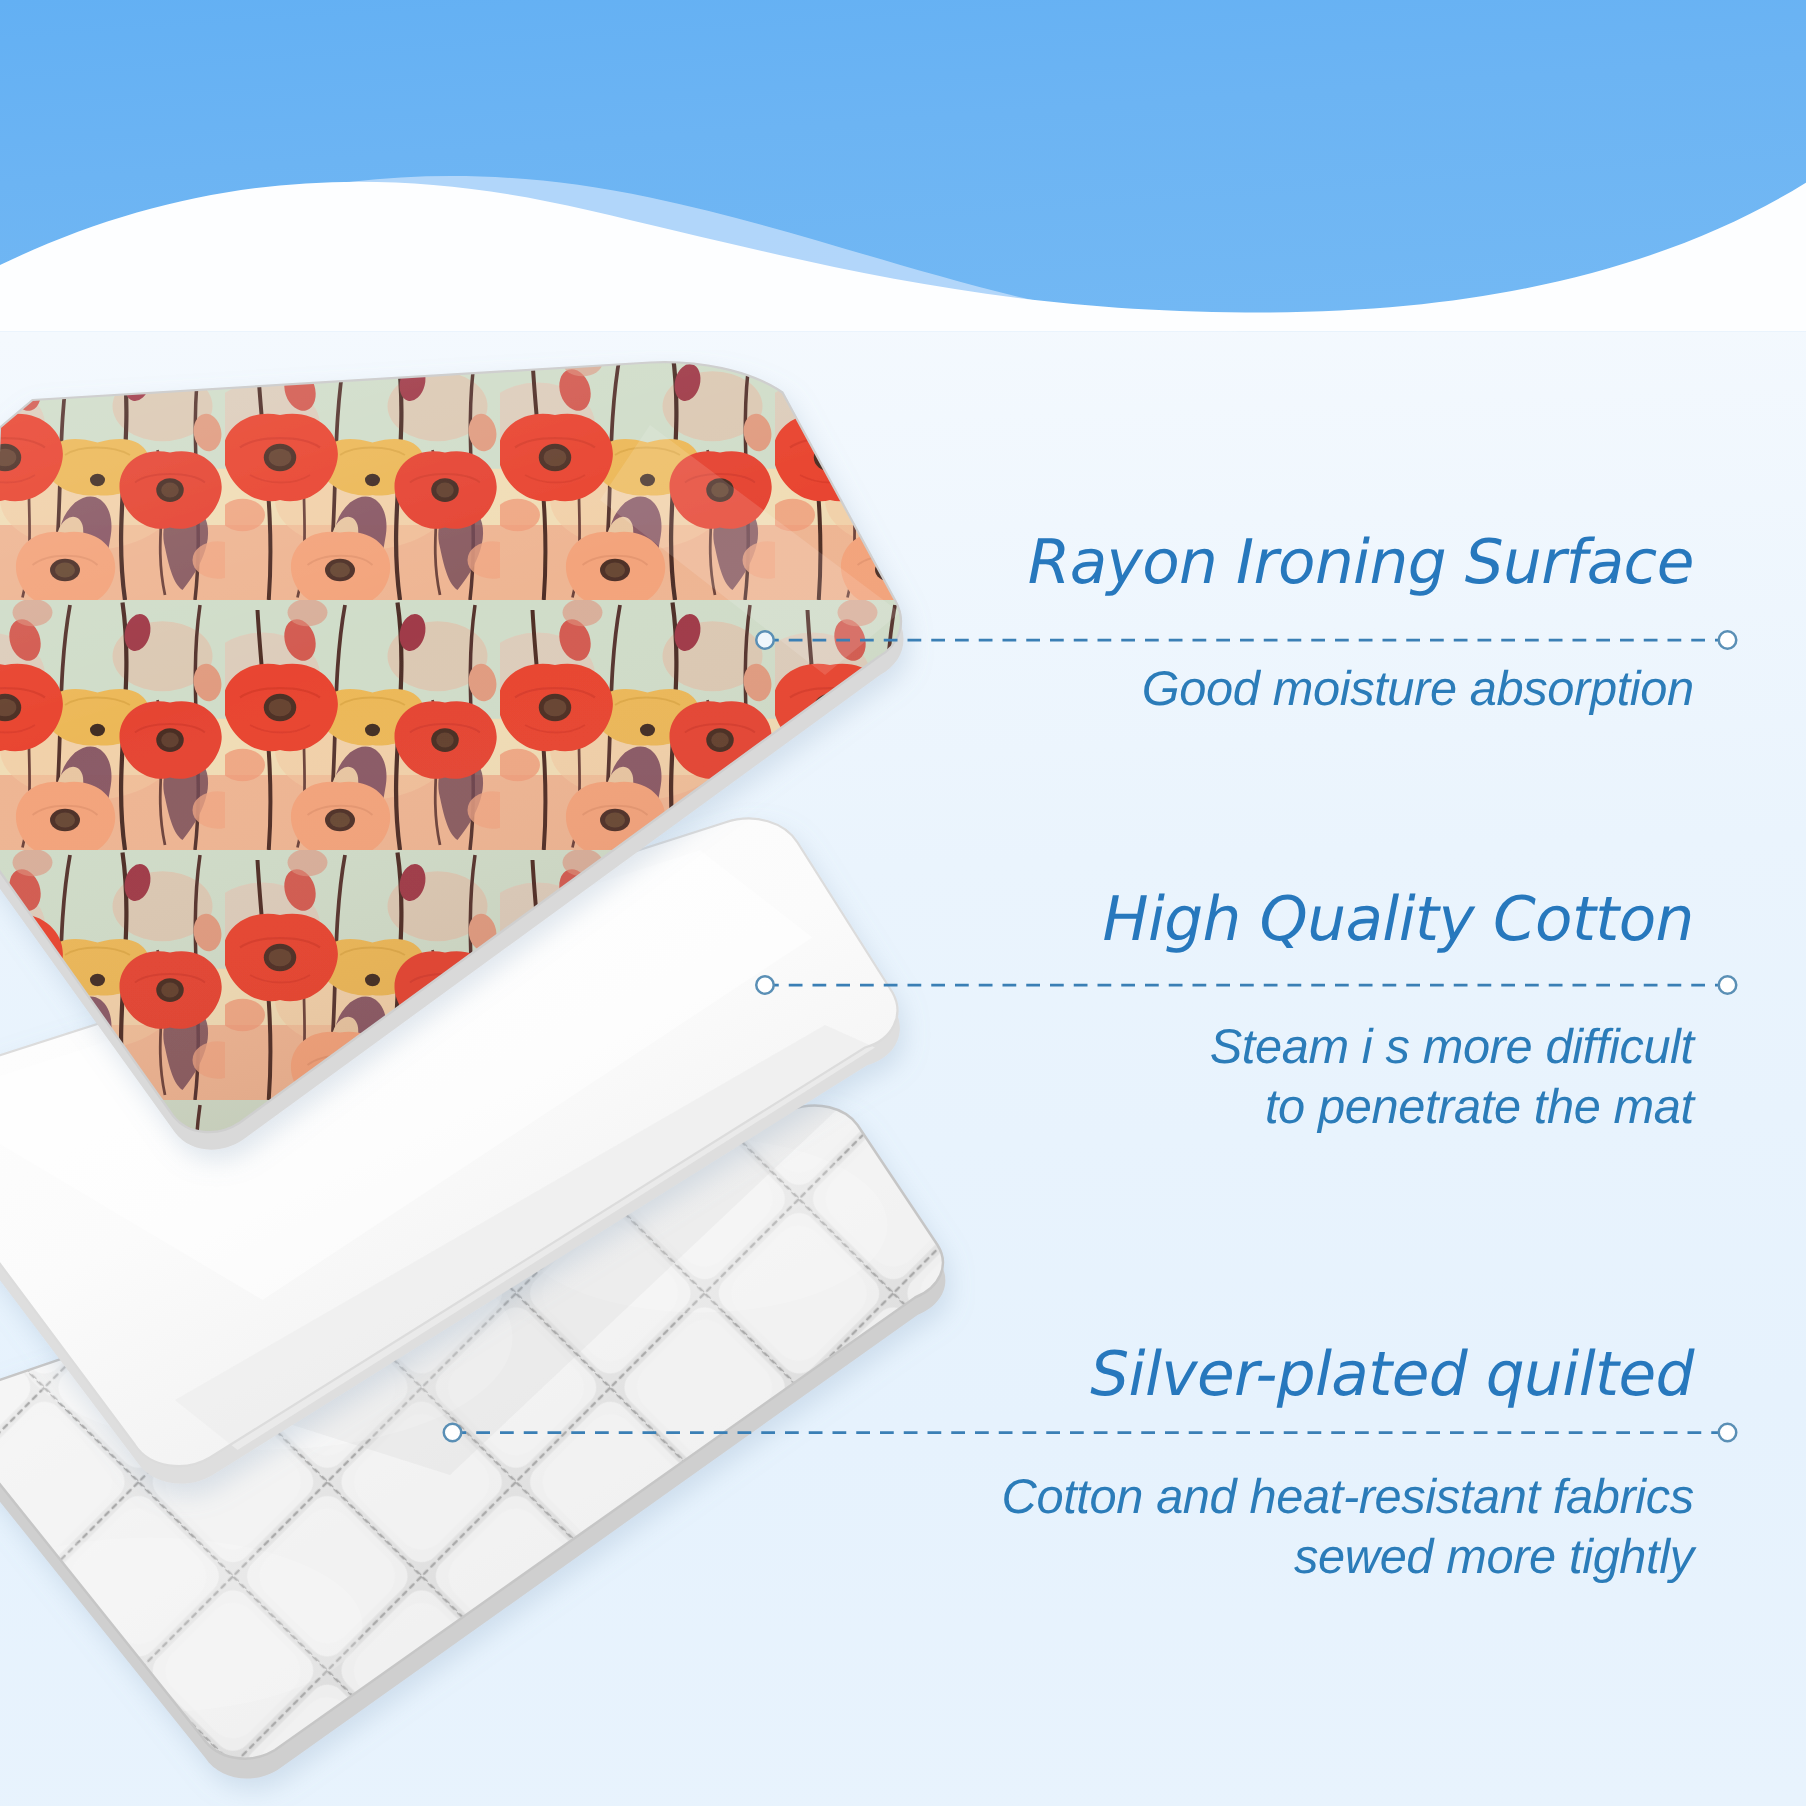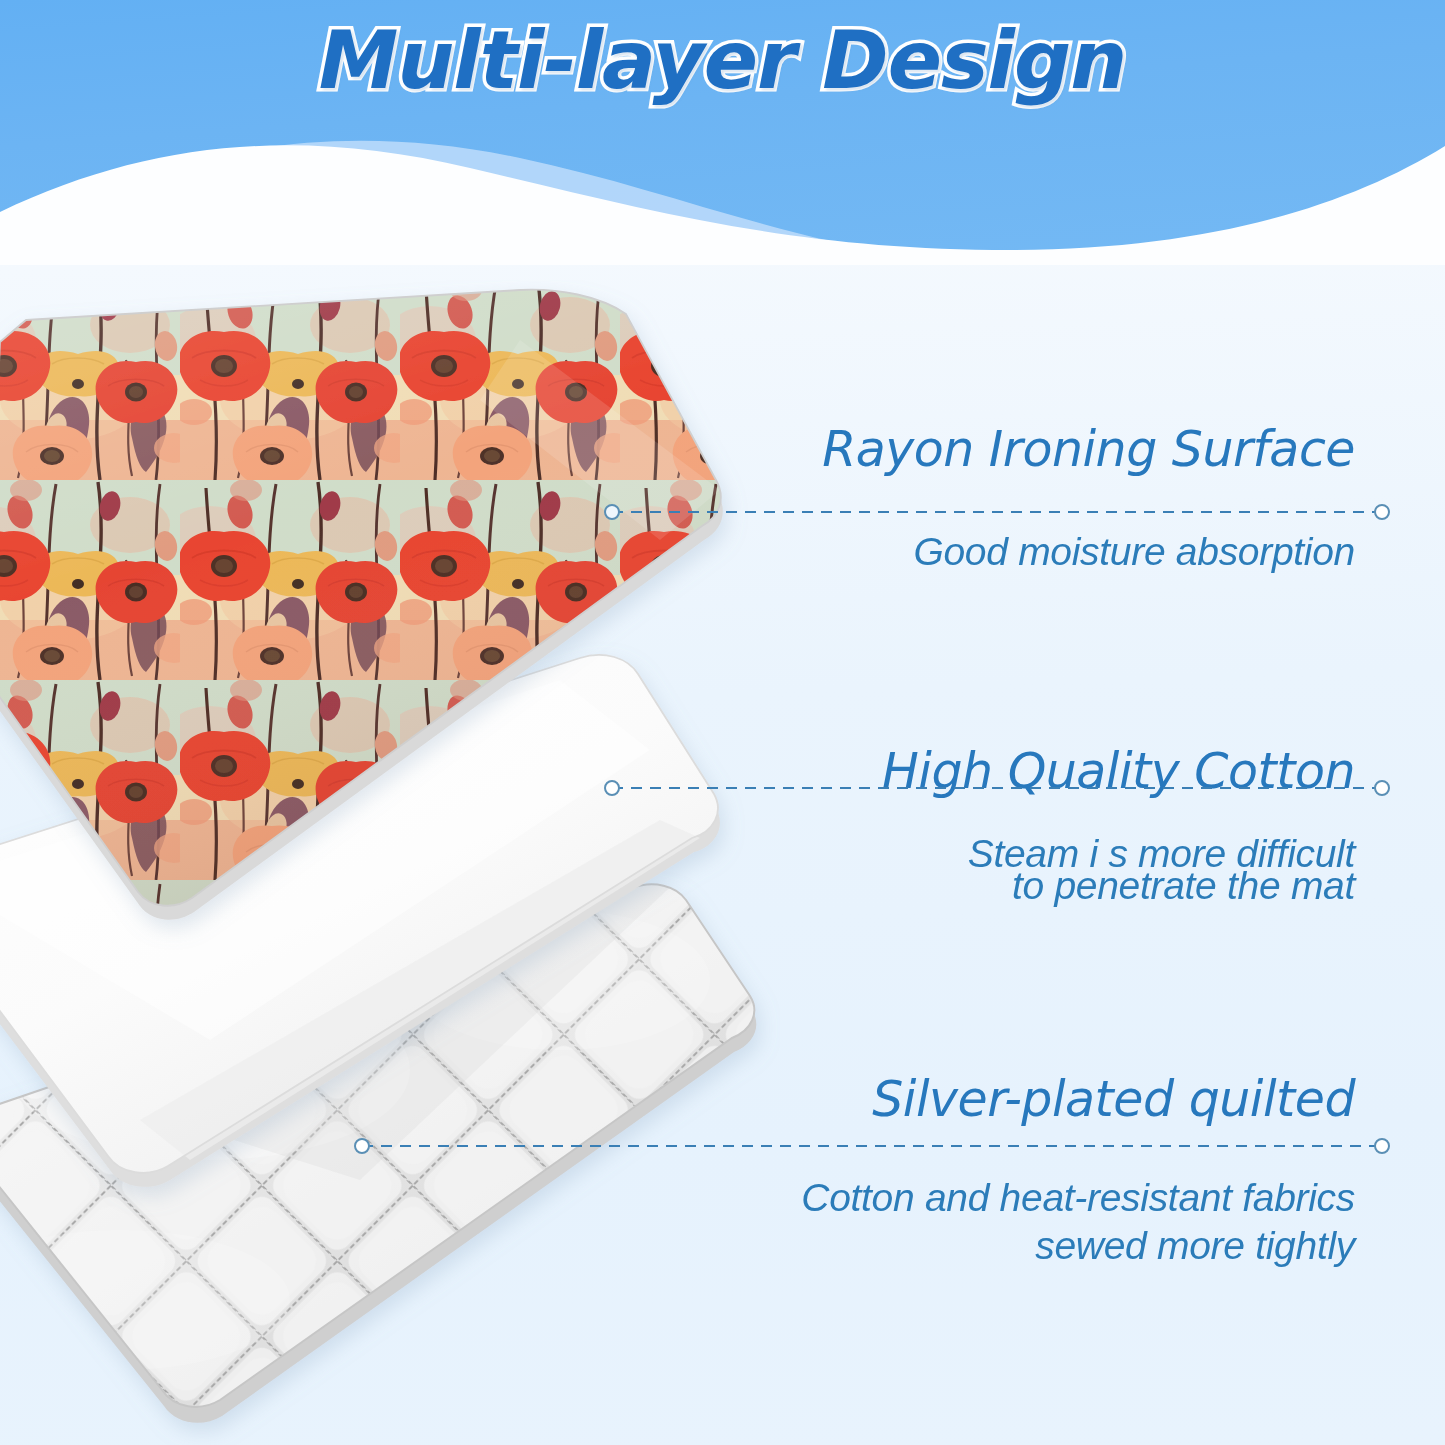--- a/index.html
+++ b/index.html
@@ -127,23 +127,20 @@
   <div class="header">
     <div class="header-sky"></div>
     <svg class="header-wave" viewBox="0 0 1445 265" preserveAspectRatio="none">
 
       <path d="M0,232 C170,150 330,118 520,158 C700,196 840,268 1060,268 C1240,268 1360,218 1445,162 L1445,265 L0,265 Z" fill="#bddcfa" opacity="0.85"></path>
 
       <path d="M0,212 C150,140 300,128 470,168 C650,210 790,250 1010,250 C1210,250 1350,205 1445,146 L1445,265 L0,265 Z" fill="#fdfeff"></path>
     </svg>
   </div>
 
-  <div class="title-wrap">
-    <span class="title">Multi-layer Design</span>
-  </div>
 
   <div class="stack">
     <svg width="820" height="1170" viewBox="0 0 820 1170">
       <defs>
 
         <pattern id="floralPat" width="220" height="200" patternUnits="userSpaceOnUse">
           <rect width="220" height="200" fill="#cfdcc8"></rect>
 
           <rect x="0" y="95" width="220" height="105" fill="#f0dcb4"></rect>
           <rect x="0" y="140" width="220" height="60" fill="#eeb491"></rect>
@@ -310,22 +307,22 @@
   </div>
   <div class="leader" style="left:604px; top:504px; width:790px;">
     <svg width="790" height="16" viewBox="0 0 790 16">
       <line x1="8" y1="8" x2="776" y2="8" stroke="#3a7fb5" stroke-width="2.2" stroke-dasharray="11 8"></line>
       <circle cx="778" cy="8" r="7" fill="#ffffff" stroke="#5a8fb5" stroke-width="2"></circle>
       <circle cx="8" cy="8" r="7" fill="#eef6fc" stroke="#5a8fb5" stroke-width="2"></circle>
     </svg>
   </div>
 
   <div class="callout" style="left:0; top:710px; width:1400px;">
-    <div class="callout-title" style="position:absolute; right:45px; top:0;margin-top:36px;">High Quality Cotton</div>
-    <div class="callout-desc" style="position:absolute; right:45px; top:104px;margin-top:16px;">Steam i s more difficult</div>
+    <div class="callout-title" style="position:absolute; right:45px; top:0;">High Quality Cotton</div>
+    <div class="callout-desc" style="position:absolute; right:45px; top:104px;">Steam i s more difficult</div>
     <div class="callout-desc" style="position:absolute; right:45px; top:152px;">to penetrate the mat</div>
   </div>
   <div class="leader" style="left:604px; top:780px; width:790px;">
     <svg width="790" height="16" viewBox="0 0 790 16">
       <line x1="8" y1="8" x2="776" y2="8" stroke="#3a7fb5" stroke-width="2.2" stroke-dasharray="11 8"></line>
       <circle cx="8" cy="8" r="7" fill="#ffffff" stroke="#5a8fb5" stroke-width="2"></circle>
       <circle cx="778" cy="8" r="7" fill="#ffffff" stroke="#5a8fb5" stroke-width="2"></circle>
     </svg>
   </div>
 

